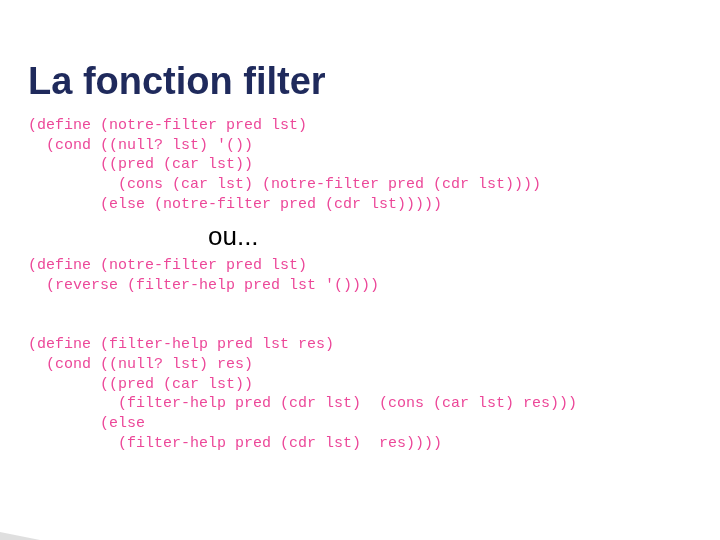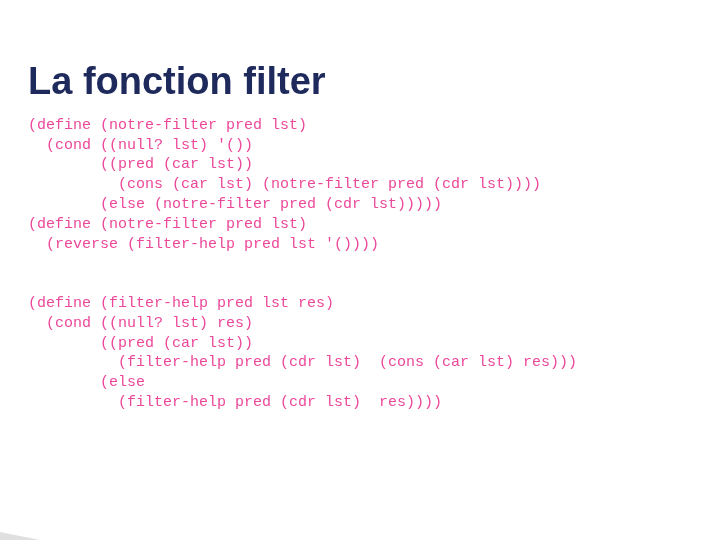--- a/index.html
+++ b/index.html
@@ -58,20 +58,21 @@
 <div class="slide">
 
   <h1 class="title">La fonction filter</h1>
 
   <pre class="code">(define (notre-filter pred lst)
   (cond ((null? lst) '())
         ((pred (car lst))
           (cons (car lst) (notre-filter pred (cdr lst))))
         (else (notre-filter pred (cdr lst)))))</pre>
 
+  <div class="ou">ou...</div>
 
   <pre class="code">(define (notre-filter pred lst)
   (reverse (filter-help pred lst '())))
 
 
 (define (filter-help pred lst res)
   (cond ((null? lst) res)
         ((pred (car lst))
           (filter-help pred (cdr lst)  (cons (car lst) res)))
         (else

